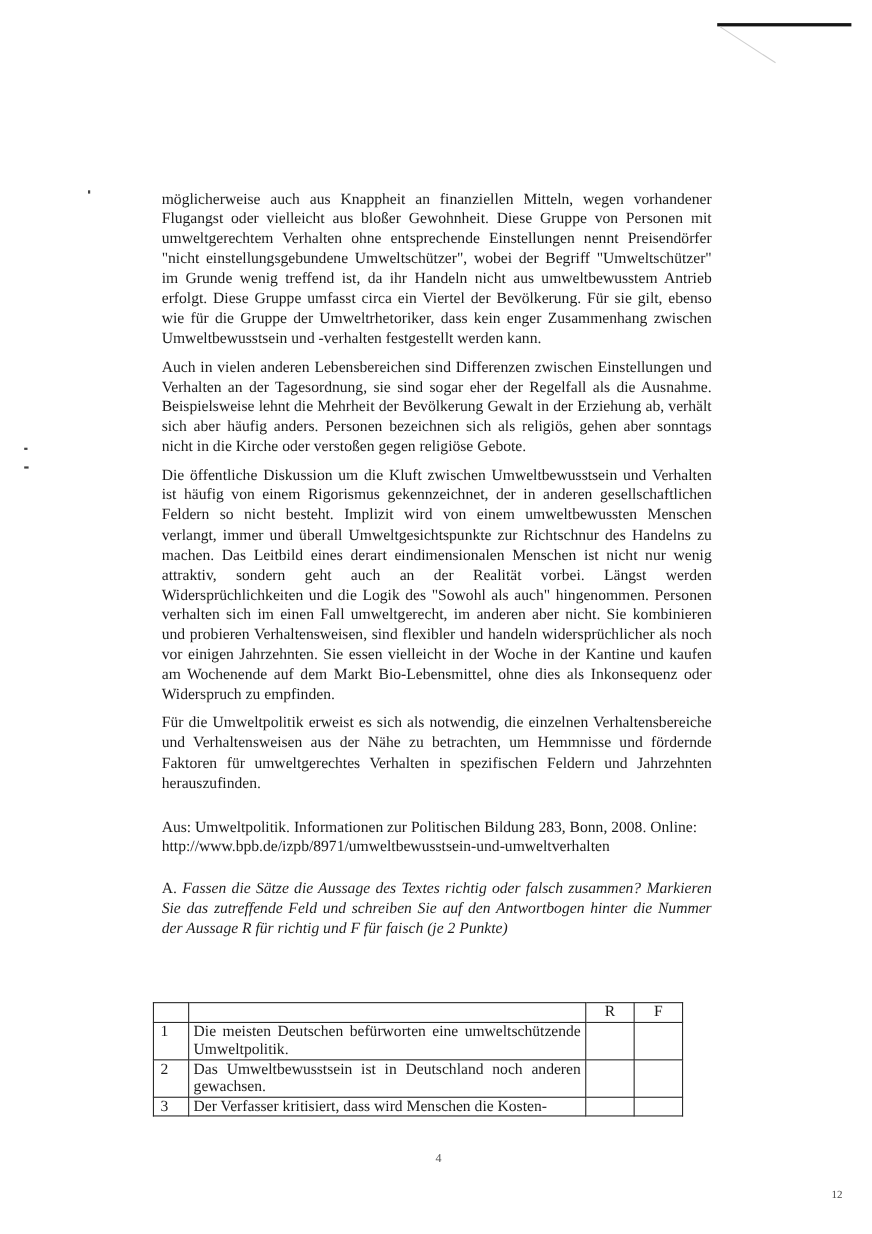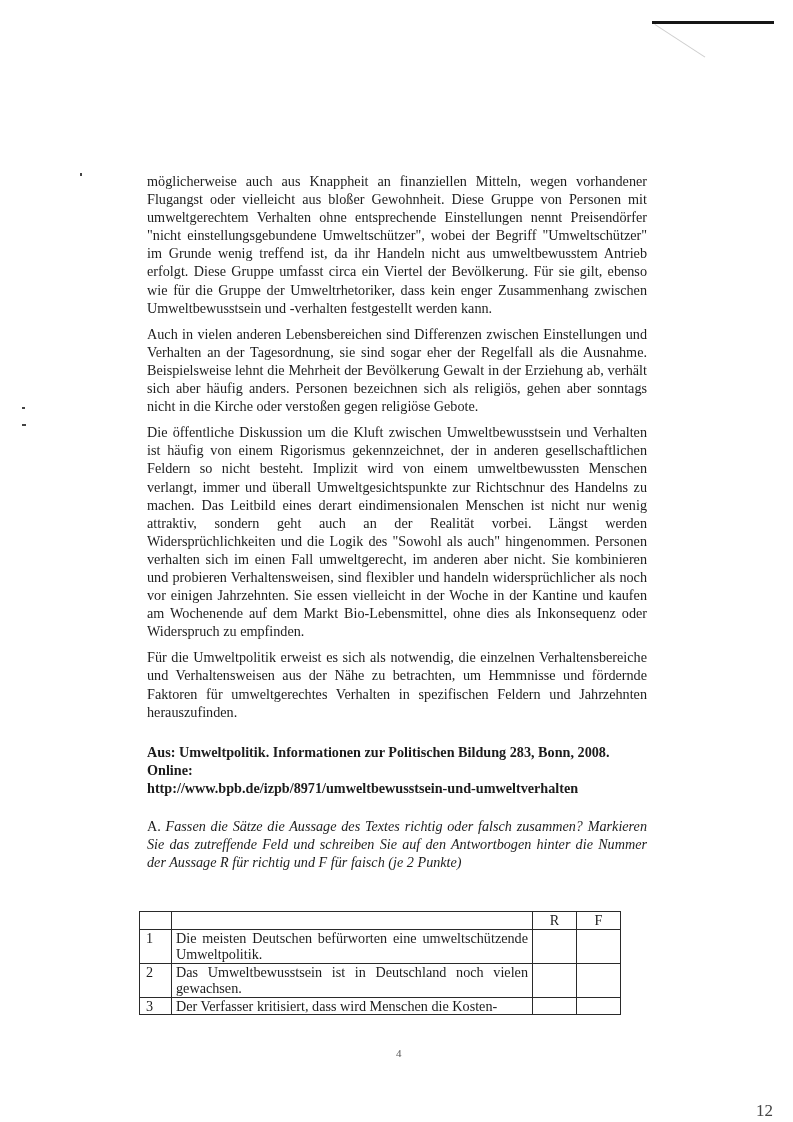--- a/index.html
+++ b/index.html
@@ -13,38 +13,38 @@
   .top-diag {
     position: absolute; left: 655px; top: 24px; width: 60px; height: 1px; background: #cfcfcf;
     transform-origin: left top; transform: rotate(33deg);
   }
   .speck { position: absolute; background: #444; }
   .content {
     position: absolute; left: 147px; top: 172px; width: 500px;
     font-size: 14.2px; line-height: 18.1px;
   }
   .content p { margin: 0 0 8px 0; text-align: justify; }
-  .source { margin-top: 22px !important; text-align: left !important; font-weight: bold; }
+  .source { margin-top: 22px !important; text-align: left !important; }
   .task-heading { font-weight: bold; margin-top: 30px !important; }
   .task-instr { margin-top: 20px !important; font-style: italic; font-weight: normal; }
   .task-instr .letter { font-style: normal; }
   table.rf {
     position: absolute; left: 139px; top: 911px; border-collapse: collapse;
     font-size: 14.2px; line-height: 16.5px;
   }
   table.rf td { border: 1px solid #2a2a2a; padding: 0 4px; vertical-align: top; }
   table.rf td.num { width: 21px; padding-left: 6px; }
   table.rf td.stmt { width: 352px; text-align: justify; margin-left: 45px; }
   table.rf td.mark { width: 35px; text-align: center; }
   table.rf tr.head td { height: 16px; }
   table.rf tr.r1 td { height: 32px; }
   table.rf tr.r2 td { height: 33px; }
   table.rf tr.r3 td { height: 16px; }
   .page-num { position: absolute; left: 396px; top: 1047px; font-size: 11px; color: #555; }
-  .sheet-num { position: absolute; left: 756px; top: 1081px; font-size: 17px; color: #444; margin-top: 20px; }
+  .sheet-num { position: absolute; left: 756px; top: 1081px; font-size: 10px; color: #444; }
 </style>
 </head>
 <body>
 
 <div class="top-rule"></div>
 <div class="top-diag"></div>
 <div class="speck" style="left:22px;top:424px;width:4px;height:2px;"></div>
 <div class="speck" style="left:22px;top:407px;width:3px;height:2px;"></div>
 <div class="speck" style="left:80px;top:173px;width:2px;height:3px;"></div>
 
@@ -72,21 +72,21 @@
     <td class="mark">F</td>
   </tr>
   <tr class="r1">
     <td class="num">1</td>
     <td class="stmt">Die meisten Deutschen befürworten eine umweltschützende Umweltpolitik.</td>
     <td class="mark"></td>
     <td class="mark"></td>
   </tr>
   <tr class="r2">
     <td class="num">2</td>
-    <td class="stmt">Das Umweltbewusstsein ist in Deutschland noch vielen gewachsen.</td>
+    <td class="stmt">Das Umweltbewusstsein ist in Deutschland noch anderen gewachsen.</td>
     <td class="mark"></td>
     <td class="mark"></td>
   </tr>
   <tr class="r3">
     <td class="num">3</td>
     <td class="stmt">Der Verfasser kritisiert, dass wird Menschen die Kosten-</td>
     <td class="mark"></td>
     <td class="mark"></td>
   </tr>
 </tbody>

